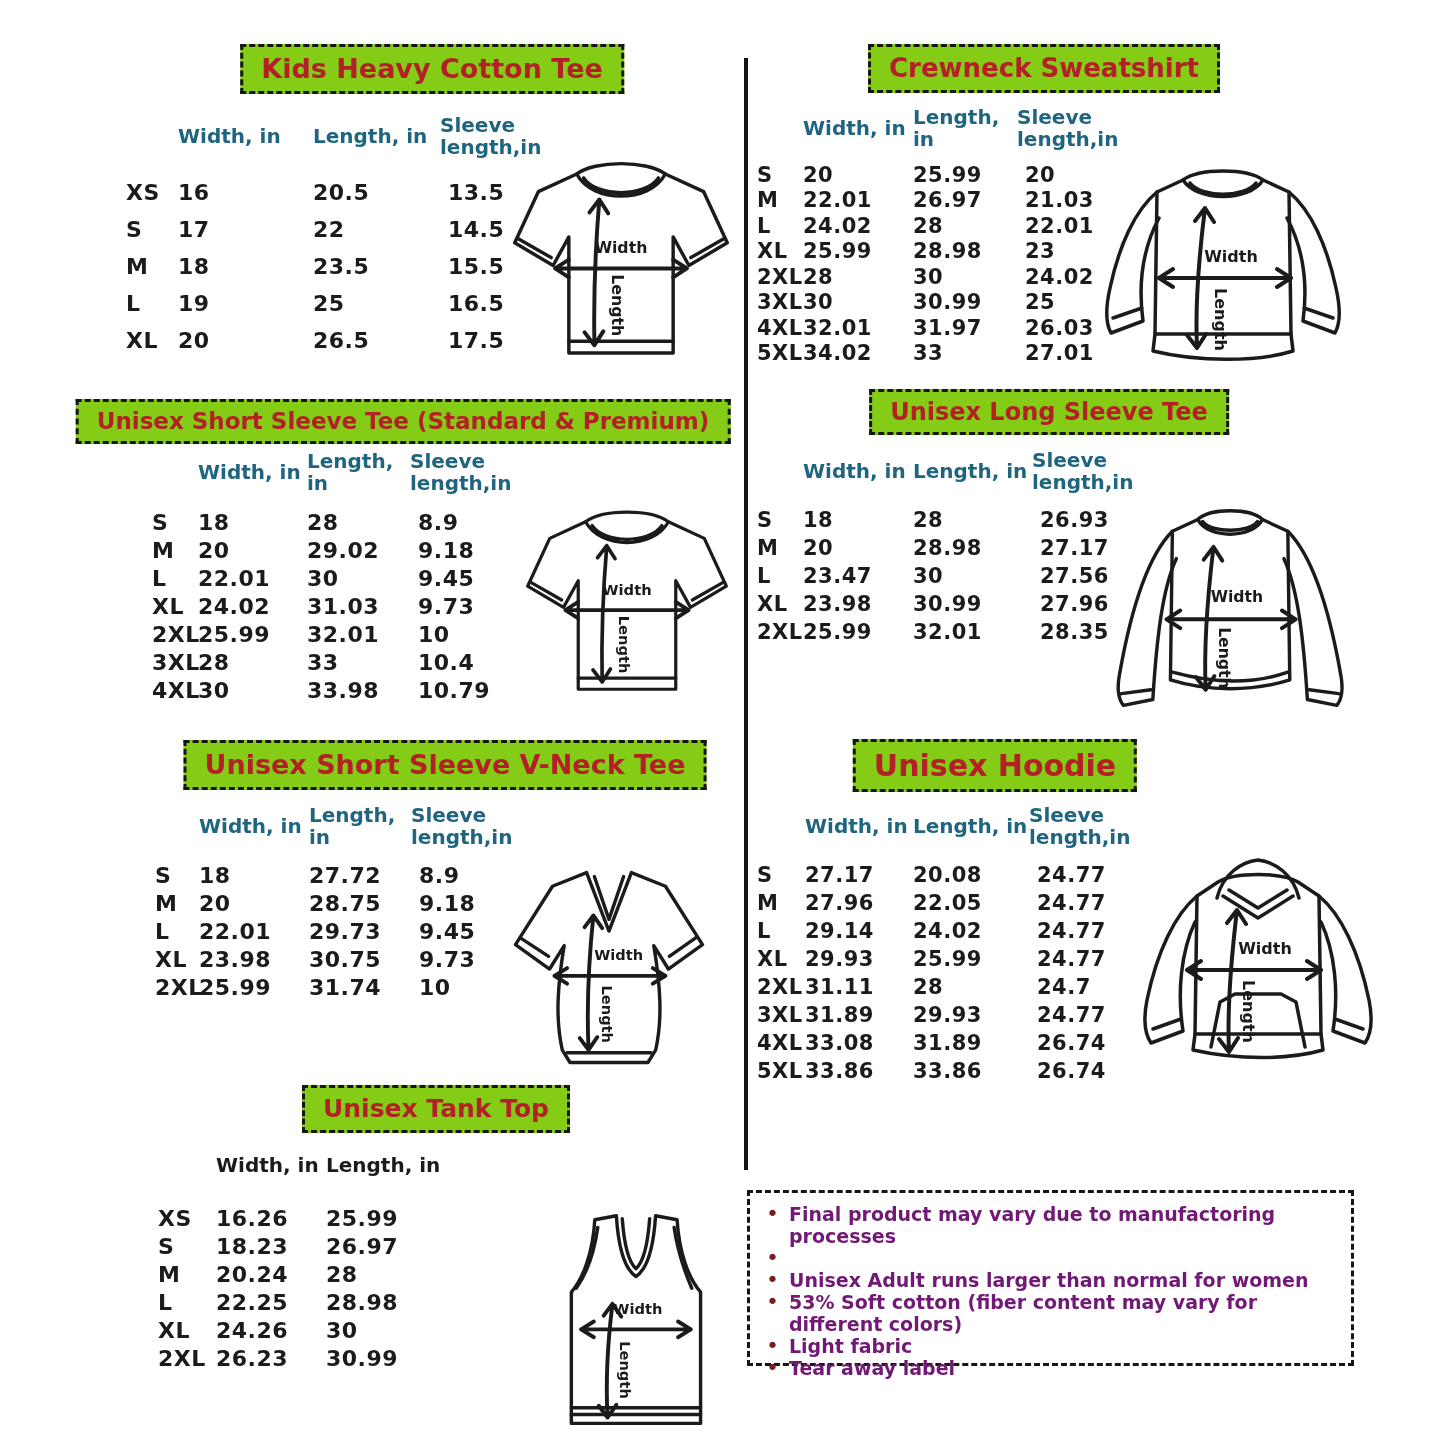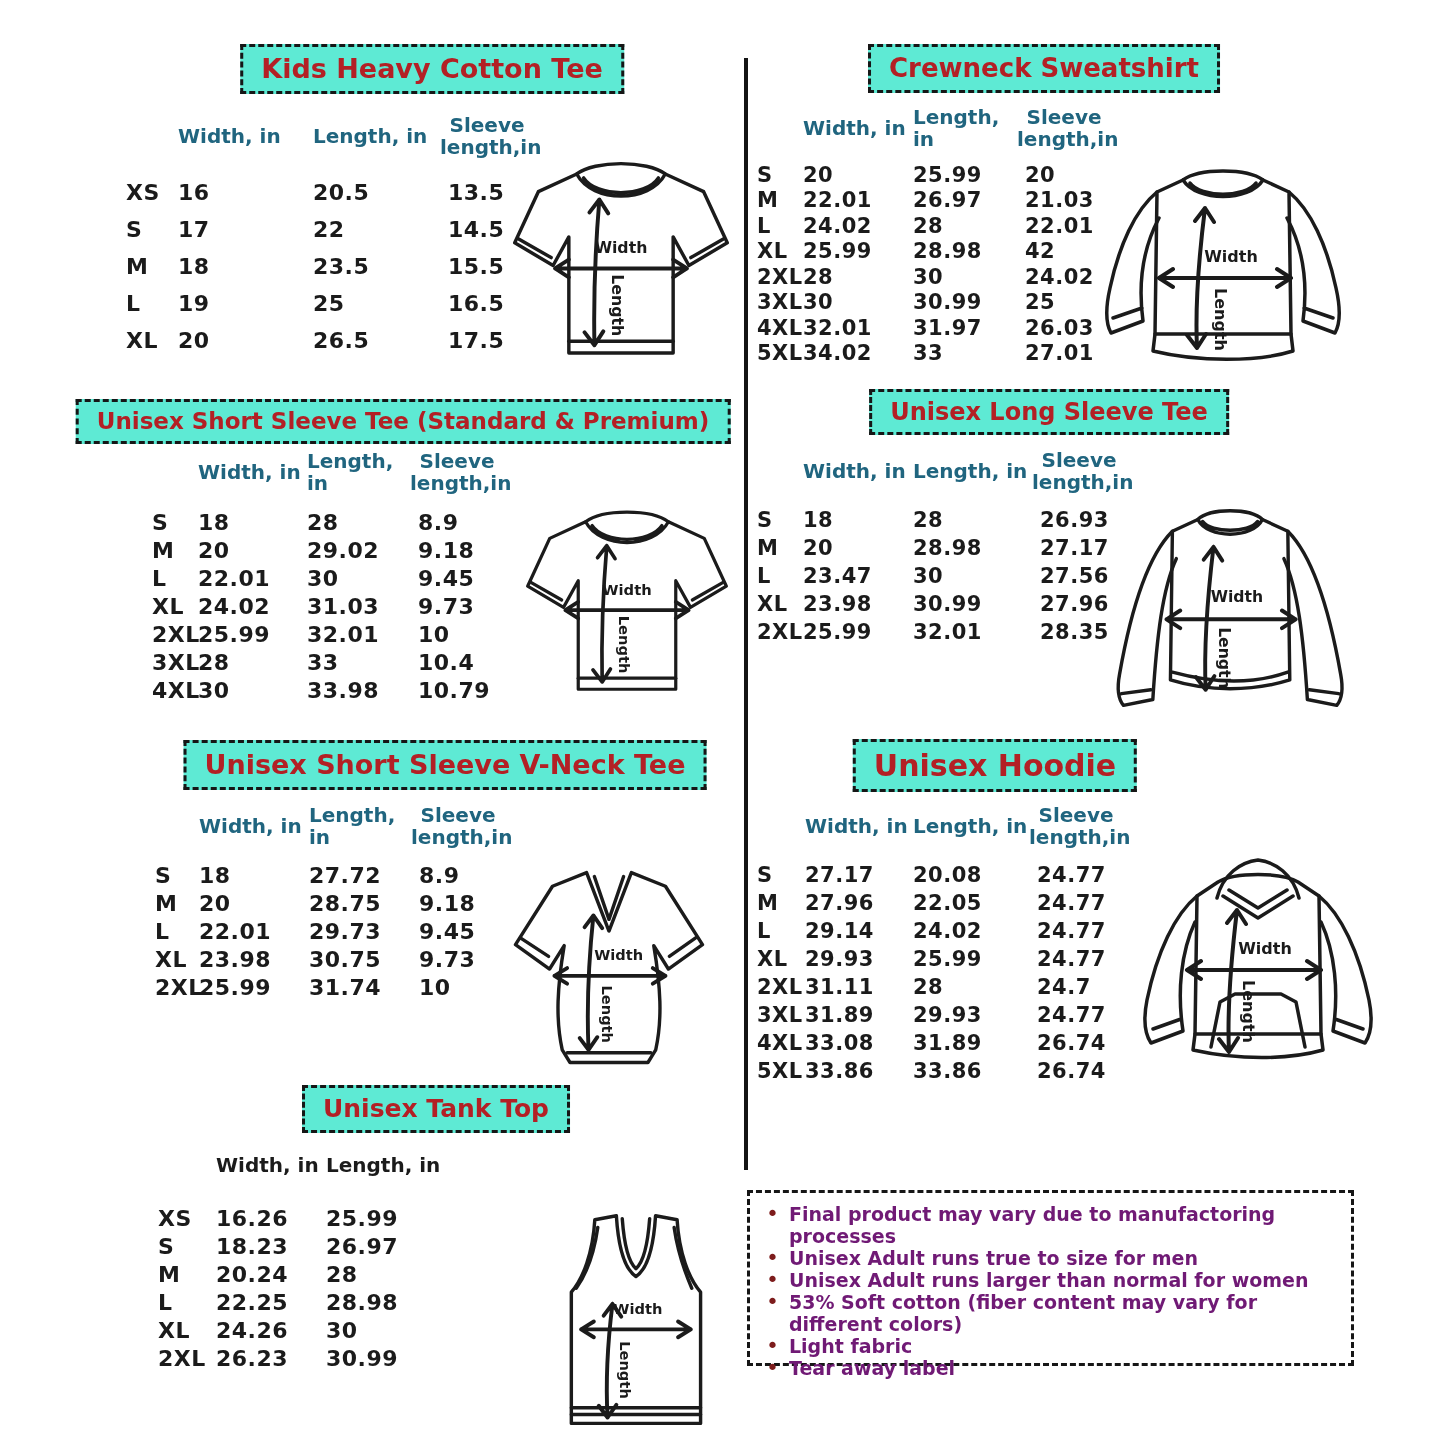--- a/index.html
+++ b/index.html
@@ -2,27 +2,27 @@
 <html style="--red: #b32025; --teal: #20657f; --ink: #1b1b1b; --maroon: #7d1c1c; --bg: #ffffff;"><head>
 <meta charset="utf-8">
 <style>
   :root{
     --red:#b32025; --teal:#20657f; --ink:#1b1b1b; --maroon:#7d1c1c; --bg:#ffffff;
   }
   html,body{margin:0;padding:0;}
   body{width:1445px;height:1445px;position:relative;background:var(--bg);
        font-family:"DejaVu Sans",sans-serif;color:var(--ink);overflow:hidden;}
   .sec-title{position:absolute;transform:translateX(-50%);border:3px dashed #161616;
-       background:#5eead4;color:var(--red);font-weight:bold;white-space:nowrap;
+       background:#84cc16;color:var(--red);font-weight:bold;white-space:nowrap;
        padding:7px 18px;line-height:1.1;}
   .divider{position:absolute;background:#141414;}
   .stable{position:absolute;display:grid;font-weight:bold;}
   .th{color:var(--teal);font-size:20px;font-weight:bold;align-self:center;
       line-height:1.08;}
-  .th-sleeve{width:94px;text-align:center;margin-left:-8px;}
+  .th-sleeve{width:94px;text-align:left;margin-left:-8px;}
   .black-h .th{color:var(--ink);}
   .td{font-size:22px;align-self:center;letter-spacing:.5px;}
   .small .td{font-size:21px;}
   .garment{position:absolute;}
   .g-line{stroke:var(--ink);stroke-width:3.5;fill:none;stroke-linecap:round;stroke-linejoin:round;}
   .g-arrow{stroke:var(--ink);stroke-width:4;fill:none;stroke-linecap:round;stroke-linejoin:round;}
   .g-label{font-family:"DejaVu Sans",sans-serif;font-weight:bold;font-size:16px;fill:var(--ink);}
   .g-label.sm{font-size:15px;}
   .notes{position:absolute;border:3px dashed #161616;background:#fff;
          padding:10px 16px;display:flex;flex-direction:column;justify-content:space-around;}
@@ -206,21 +206,21 @@
     <span class="td c1">22.01</span>
     <span class="td c2">26.97</span>
     <span class="td c3">21.03</span>
     <span class="td c0">L</span>
     <span class="td c1">24.02</span>
     <span class="td c2">28</span>
     <span class="td c3">22.01</span>
     <span class="td c0">XL</span>
     <span class="td c1">25.99</span>
     <span class="td c2">28.98</span>
-    <span class="td c3">42</span>
+    <span class="td c3">23</span>
     <span class="td c0">2XL</span>
     <span class="td c1">28</span>
     <span class="td c2">30</span>
     <span class="td c3">24.02</span>
     <span class="td c0">3XL</span>
     <span class="td c1">30</span>
     <span class="td c2">30.99</span>
     <span class="td c3">25</span>
     <span class="td c0">4XL</span>
     <span class="td c1">32.01</span>
@@ -334,21 +334,20 @@
   <text class="g-label" transform="translate(120,130) rotate(90)">Length</text>
 </svg>
 
 <div class="notes" style="left:747px;top:1190px;width:569px;height:150px;">
     <div class="note-item">
       <span class="note-dot">•</span>
       <span class="note-text">Final product may vary due to manufactoring processes</span>
     </div>
     <div class="note-item">
       <span class="note-dot">•</span>
-      <span class="note-text">Unisex Adult runs true to size for men</span>
     </div>
     <div class="note-item">
       <span class="note-dot">•</span>
       <span class="note-text">Unisex Adult runs larger than normal for women</span>
     </div>
     <div class="note-item">
       <span class="note-dot">•</span>
       <span class="note-text">53% Soft cotton (fiber content may vary for different colors)</span>
     </div>
     <div class="note-item">

